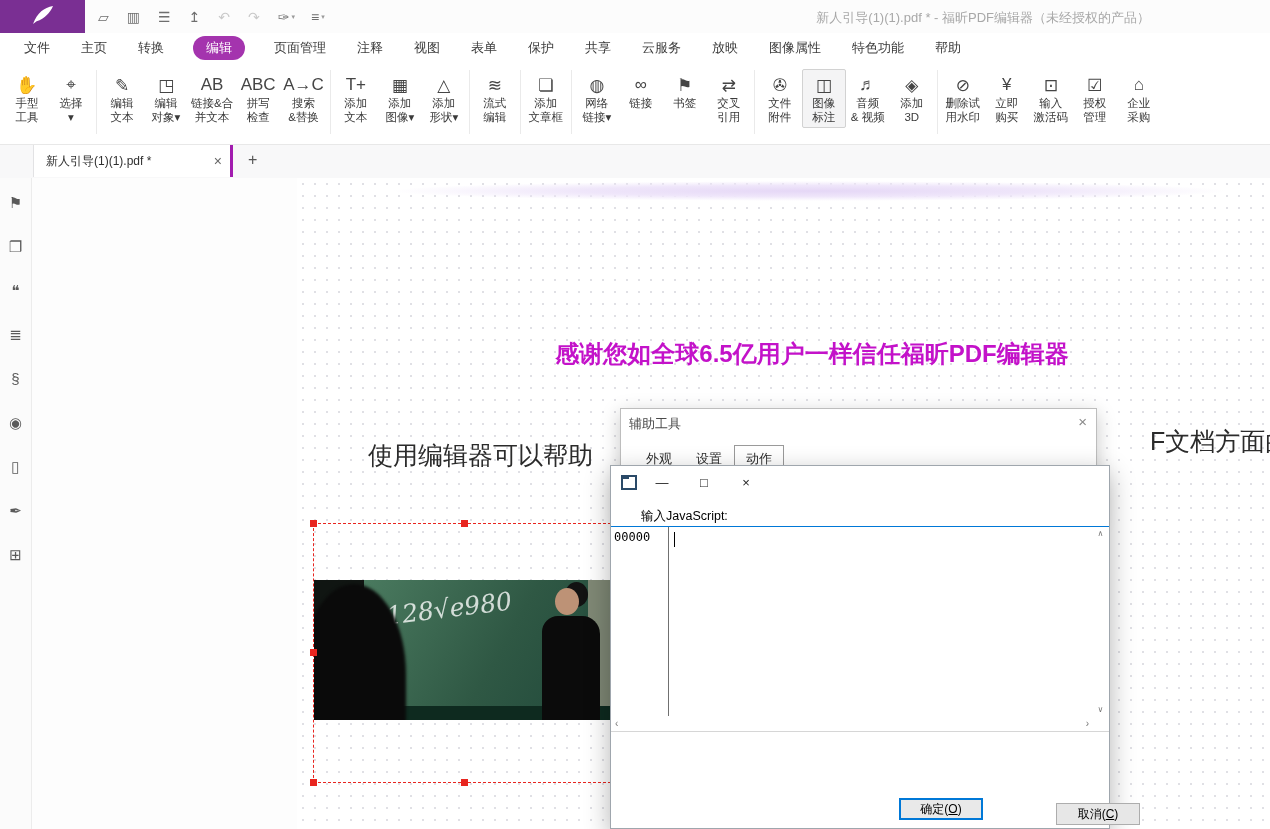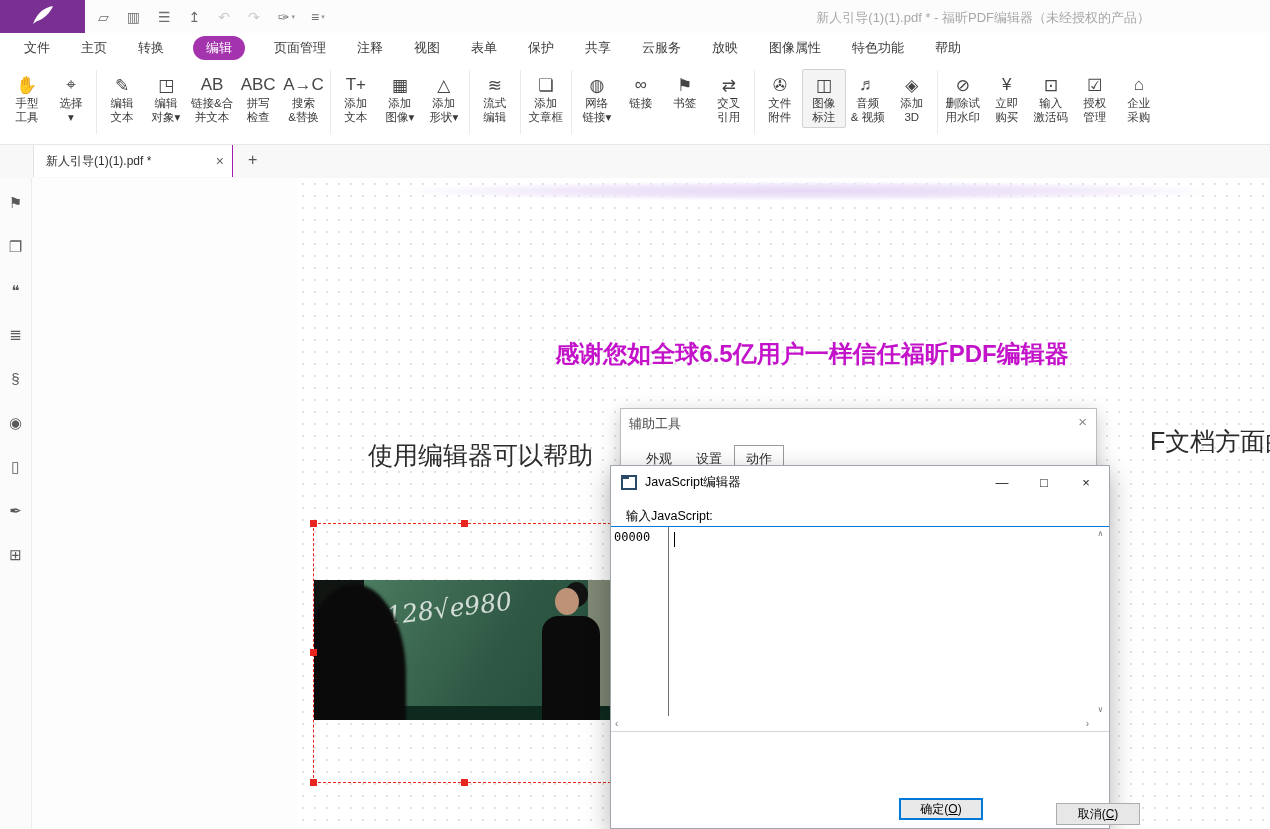--- a/index.html
+++ b/index.html
@@ -29,21 +29,21 @@
     border:1px solid transparent;border-radius:2px;}
   .ritem.sel{border-color:#D2D2D2;background:#F4F4F5;}
   .ricon{height:24px;display:flex;align-items:center;justify-content:center;font-size:17px;color:#454545;white-space:nowrap;}
   .rlbl{font-size:11.5px;line-height:13.5px;color:#3A3A3A;text-align:left;white-space:nowrap;}
   .rlbl:empty{display:none;}
   .rsep{width:1px;align-self:stretch;height:64px;background:#EAEAEA;margin:1px 3px 0;}
 
   
   .tabbar{left:0;top:145px;width:1270px;height:33px;background:#F8F8F9;border-bottom:1px solid #E2E2E4;}
   .tab{position:absolute;left:33px;top:0;height:32px;width:200px;background:#fff;border-left:1px solid #E2E2E4;
-    border-right:1px solid #a21caf;display:flex;align-items:center;gap:8px;padding:0 8px 0 12px;box-sizing:border-box;}
+    border-right:3px solid #a21caf;display:flex;align-items:center;gap:8px;padding:0 8px 0 12px;box-sizing:border-box;}
   .tab-label{font-size:12px;color:#2F2F2F;flex:1;white-space:nowrap;overflow:hidden;}
   .tab-close{font-size:14px;color:#666;}
   .tab-new{position:absolute;left:248px;top:6px;font-size:16px;color:#555;}
 
   
   .sidebar{left:0;top:178px;width:32px;height:651px;background:#FBFBFB;border-right:1px solid #ECECEC;
     display:flex;flex-direction:column;align-items:center;padding-top:16px;gap:27px;box-sizing:border-box;}
   .sb-item{font-size:15px;color:#5A5A5A;height:17px;line-height:17px;}
   .expand{left:34px;top:587px;font-size:10px;color:#8A8A8A;}
 
@@ -86,21 +86,21 @@
   .dp-tab.active{border-color:#9A9A9A;background:#fff;}
 
   
   .dlg-js{left:610px;top:465px;width:500px;height:364px;background:#fff;border:1px solid #9FA6AD;
     box-shadow:0 8px 24px rgba(0,0,0,.30);z-index:50;box-sizing:border-box;}
   .js-titlebar{position:absolute;left:0;top:0;right:0;height:33px;display:flex;align-items:center;gap:8px;padding:0 6px 0 10px;}
   .js-ico{width:12px;height:11px;border:2px solid #2A4A68;position:relative;background:#fff;flex:0 0 auto;}
   .js-ico::before{content:"";position:absolute;left:-2px;top:-2px;width:8px;height:4px;background:#2A4A68;}
   .js-title{font-size:12.5px;color:#000;flex:1;white-space:nowrap;}
   .js-ctrl{width:34px;text-align:center;font-size:13px;color:#222;}
-  .js-label{position:absolute;left:15px;top:42px;font-size:12.5px;color:#000;}
+  .js-label{position:absolute;left:30px;top:42px;font-size:12.5px;color:#000;}
   .js-editor{position:absolute;left:0;top:60px;width:100%;height:206px;background:#fff;
     border-top:1px solid #0078D7;border-bottom:1px solid #D6D6D6;box-sizing:border-box;}
   .js-gutter{position:absolute;left:0;top:0;bottom:15px;width:58px;border-right:1px solid #707070;
     font-family:"DejaVu Sans Mono",monospace;font-size:12px;color:#000;padding:3px 0 0 3px;box-sizing:border-box;}
   .js-caret{position:absolute;left:63px;top:5px;width:1px;height:15px;background:#000;}
   .js-vscroll{position:absolute;right:2px;top:2px;bottom:17px;width:13px;display:flex;flex-direction:column;
     justify-content:space-between;align-items:center;color:#777;font-size:8px;}
   .js-hscroll{position:absolute;left:2px;right:18px;bottom:2px;height:12px;display:flex;
     justify-content:space-between;align-items:center;color:#777;font-size:10px;padding:0 2px;}
   .btn{position:absolute;width:84px;height:22px;background:#E7E7E7;border:1px solid #ADADAD;font-size:12px;color:#000;
@@ -428,21 +428,20 @@
         </div>
         <div class="dp-tab active">
           <span>动作</span>
         </div>
       </div>
   </div>
 
   <div class="abs dlg-js">
     <div class="js-titlebar">
       <div class="js-ico"></div>
-      <div class="js-title">JavaScript编辑器</div>
       <div class="js-ctrl">—</div>
       <div class="js-ctrl">□</div>
       <div class="js-ctrl">×</div>
     </div>
     <div class="js-label">输入JavaScript:</div>
     <div class="js-editor">
       <div class="js-gutter">00000</div>
       <div class="js-caret"></div>
       <div class="js-vscroll">
         <span>∧</span>

